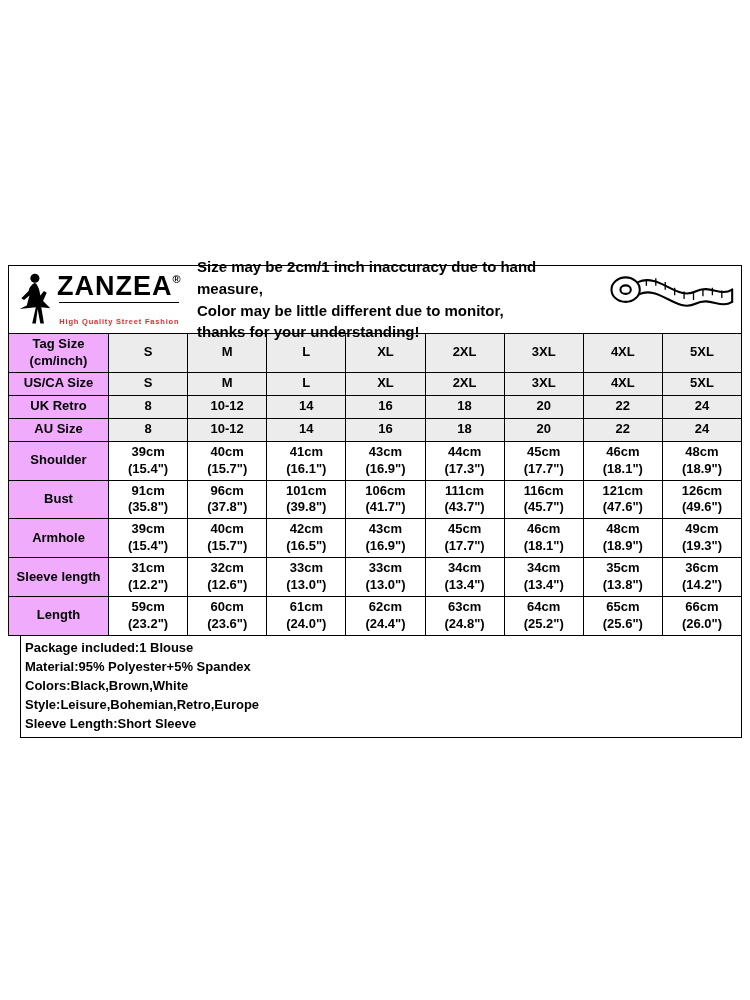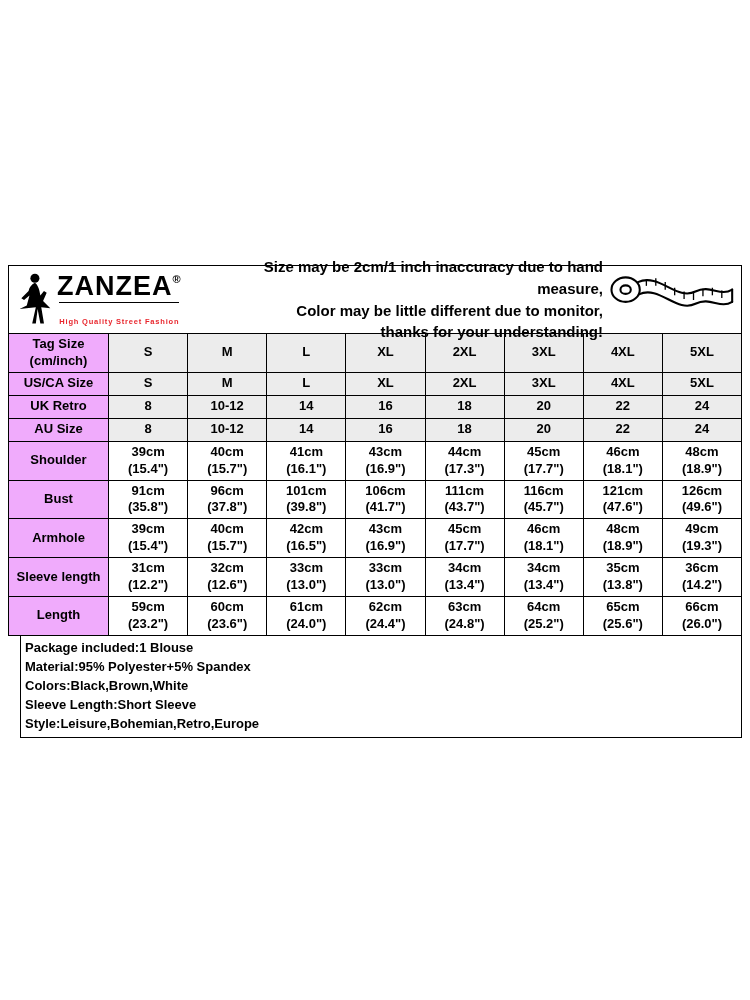--- a/index.html
+++ b/index.html
@@ -24,21 +24,21 @@
     font-weight: bold; font-size: 27px; letter-spacing: 1px;
     line-height: 1; display: flex; align-items: flex-start;
   }
   .reg { font-size: 11px; line-height: 1; margin-top: 1px; }
   .tagline {
     color: #e8262d; font-weight: bold; font-size: 7.5px;
     letter-spacing: 0.8px; border-top: 1.5px solid #000;
     padding-top: 14px; margin-top: 2px; white-space: nowrap;
   }
   .notice {
-    flex: 1 1 auto; text-align: right;
+    flex: 1 1 auto; text-align: left;
     font-weight: bold; font-size: 15px; line-height: 1.45;
   }
   .tape { flex: 0 0 132px; height: 60px; }
 
   
   table.size-table { border-collapse: collapse; width: 100%; table-layout: fixed; }
   table.size-table col.c0 { width: 100px; }
   table.size-table th, table.size-table td {
     border: 1px solid #000;
     font-weight: bold; font-size: 13px;
@@ -259,17 +259,17 @@
           <td>66cm
 (26.0")</td>
         </tr>
       </tbody>
   </table>
 
   <div class="details">
       <div>Package included:1 Blouse</div>
       <div>Material:95% Polyester+5% Spandex</div>
       <div>Colors:Black,Brown,White</div>
+      <div>Style:Leisure,Bohemian,Retro,Europe</div>
       <div>Sleeve Length:Short Sleeve</div>
-      <div>Style:Leisure,Bohemian,Retro,Europe</div>
     </div>
 
 </div>
 
 </body></html>

